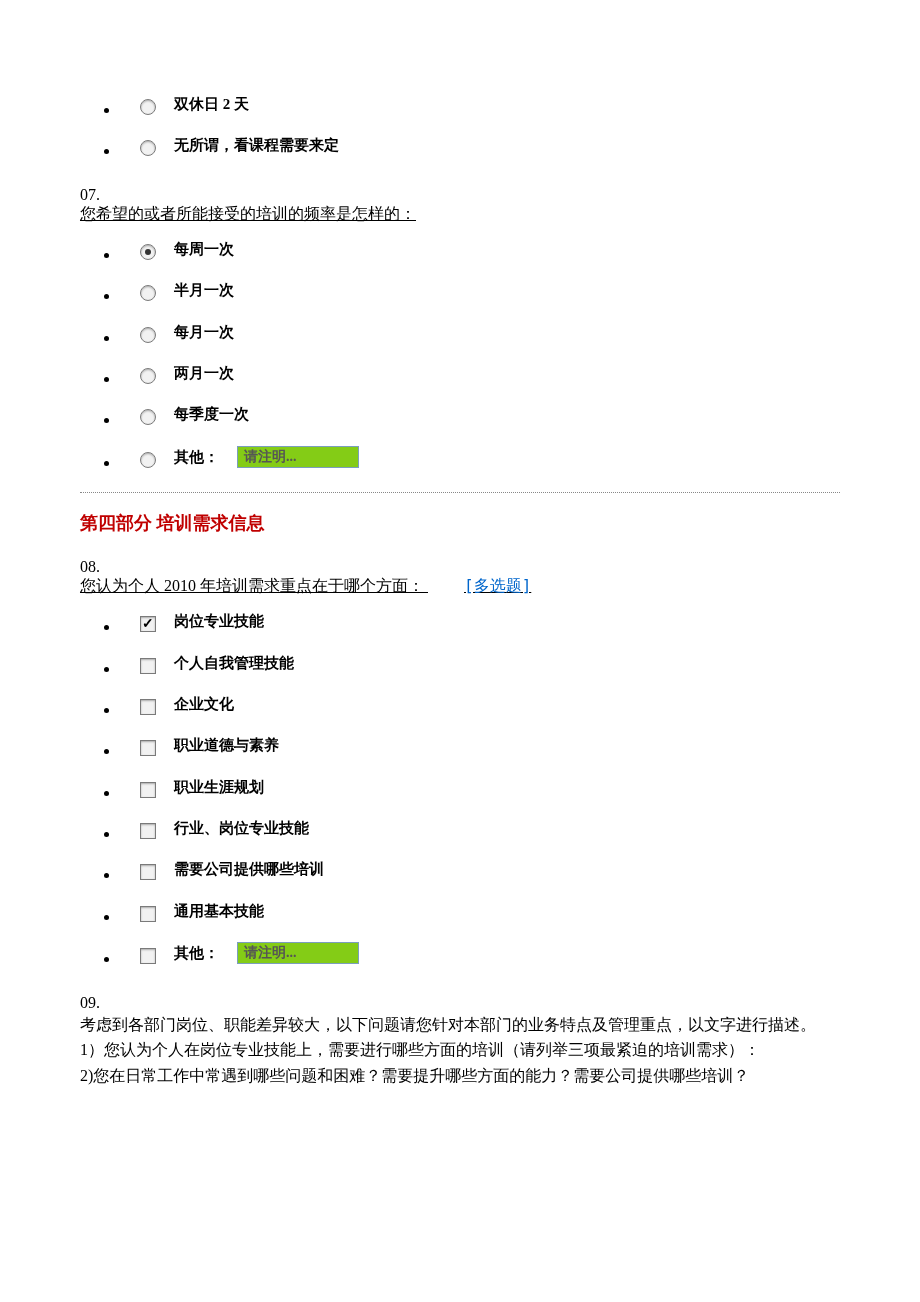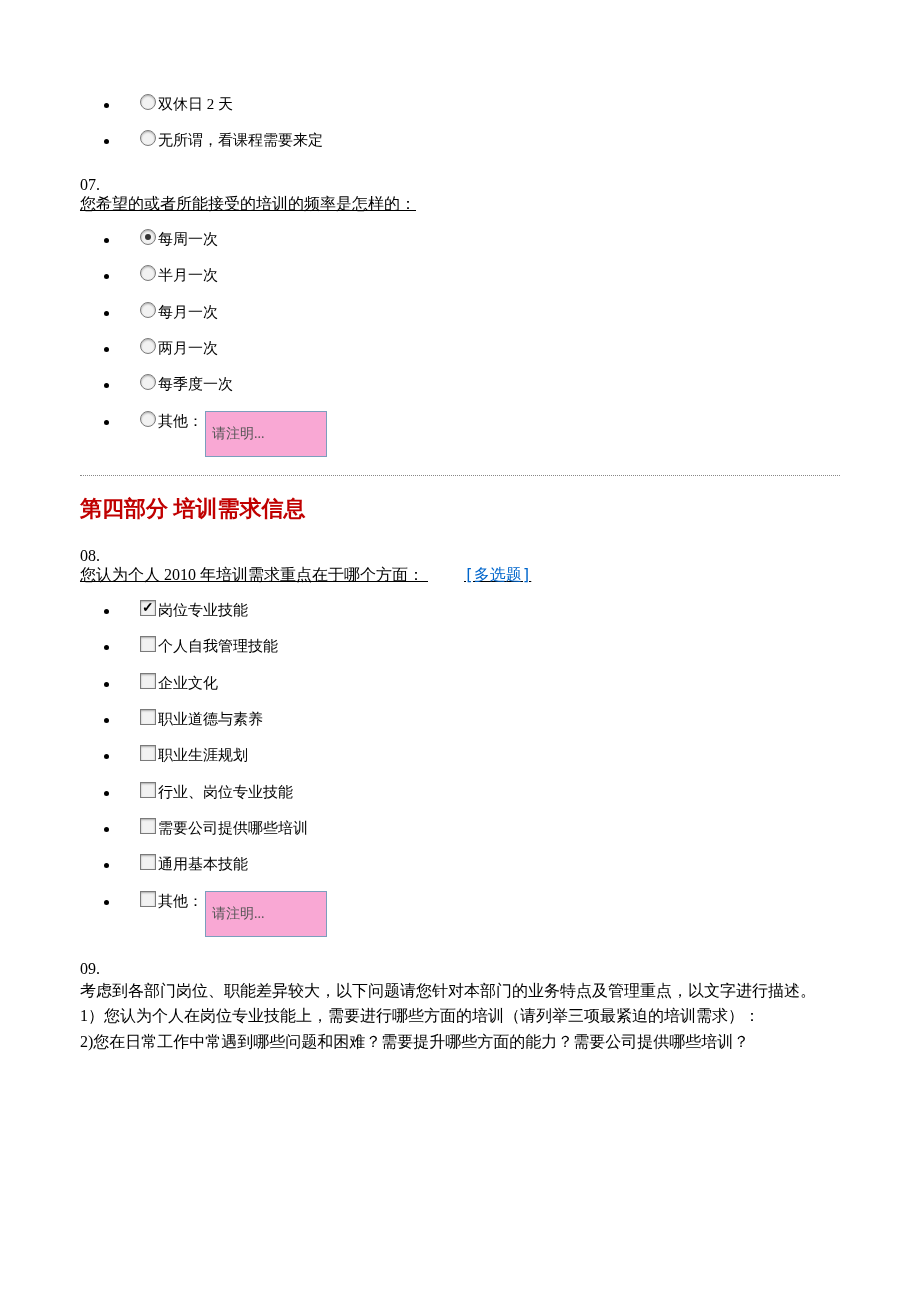--- a/index.html
+++ b/index.html
@@ -16,23 +16,24 @@
     list-style: disc;
     padding-left: 40px;
     margin: 10px 0 10px 0;
   }
   ul.options li {
     margin: 14px 0;
     line-height: 1.4;
   }
   .option-row {
     display: inline-flex;
-    align-items: flex-start;
-    gap: 2px;
+    align-items: flex-end;
+    gap: 18px;
     margin-left: 20px;
+    font-weight: bold;
   }
   .radio-circle {
     display: inline-block;
     width: 14px;
     height: 14px;
     border: 1px solid #7a7a7a;
     border-radius: 50%;
     box-shadow: inset 0 1px 2px rgba(0,0,0,0.3);
     background: #f2f2f2;
     position: relative;
@@ -69,42 +70,42 @@
   }
   .qnum {
     margin-top: 23px;
   }
   .qtext {
     margin-bottom: 4px;
     text-decoration: underline;
   }
   .section-title {
     color: #c00000;
-    font-size: 22px;
+    font-size: 18px;
     font-weight: bold;
     margin: 18px 0 14px 0;
   }
   .multi-hint {
     color: #0066cc;
     font-family: "SimSun","宋体",monospace;
     margin-left: 36px;
   }
   hr.dotted {
     border: none;
     border-top: 1px dotted #888;
     margin: 18px 0 10px 0;
   }
   .text-input {
     display: inline-block;
     width: 108px;
     height: 20px;
     border: 1px solid #7b9ebd;
-    background: #f9a8d4;
+    background: #84cc16;
     font-size: 14px;
-    padding: 12px 6px;
+    padding: 0 6px;
     line-height: 20px;
     color: #555;
     vertical-align: middle;
     font-family: "SimSun","宋体",serif;
   }
   .opt-label {
     font-size: 15px;
   }
   .body-text {
     line-height: 1.6;

